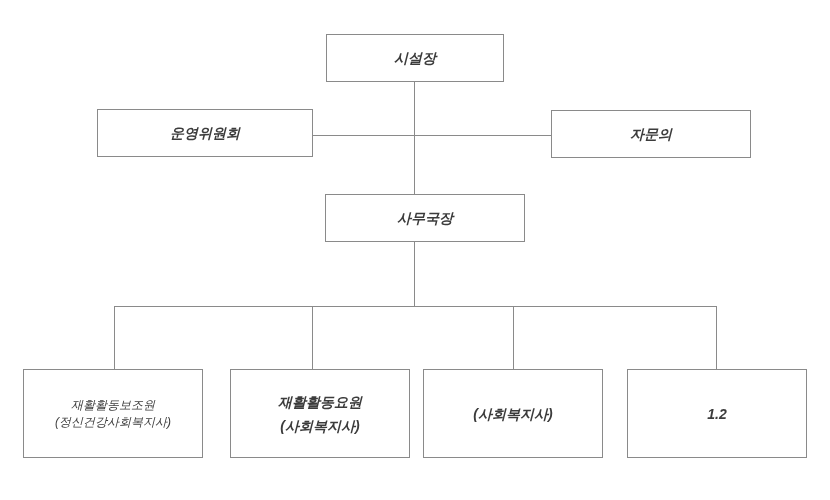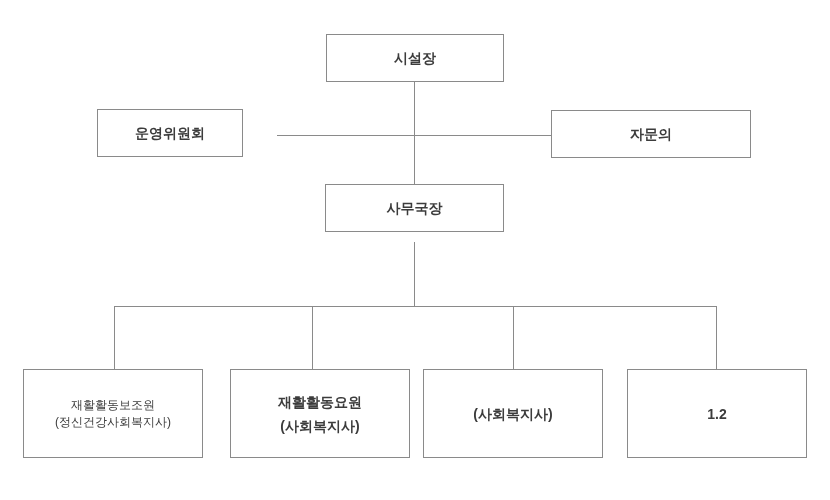--- a/index.html
+++ b/index.html
@@ -19,20 +19,21 @@
   .node{
     position:absolute;
     box-sizing:border-box;
     border:1px solid var(--border-color);
     background:var(--bg-color);
     display:flex;
     flex-direction:column;
     align-items:center;
     justify-content:center;
     text-align:center;
+    font-style:italic;
   }
   .node .title{
     font-size:14px;
     font-weight:700;
     line-height:24px;
     white-space:nowrap;
   }
   .node .subtitle{
     font-size:14px;
     font-weight:700;
@@ -63,29 +64,29 @@
   <div class="line h" style="left:114px;top:306px;width:603px"></div>
   <div class="line v" style="left:114px;top:306px;height:63px"></div>
   <div class="line v" style="left:312px;top:306px;height:63px"></div>
   <div class="line v" style="left:513px;top:306px;height:63px"></div>
   <div class="line v" style="left:716px;top:306px;height:63px"></div>
 
   <div class="node" style="left:326px;top:34px;width:178px;height:48px">
     <span class="title">시설장</span>
   </div>
 
-  <div class="node" style="left:97px;top:109px;width:146px;height:48px">
+  <div class="node" style="left:97px;top:109px;width:216px;height:48px">
     <span class="title">운영위원회</span>
   </div>
 
   <div class="node" style="left:551px;top:110px;width:200px;height:48px">
     <span class="title">자문의</span>
   </div>
 
-  <div class="node" style="left:325px;top:184px;width:179px;height:48px">
+  <div class="node" style="left:325px;top:194px;width:200px;height:48px">
     <span class="title">사무국장</span>
   </div>
 
   <div class="node small" style="left:23px;top:369px;width:180px;height:89px">
     <span class="title">재활활동보조원</span>
     <span class="subtitle">(정신건강사회복지사)</span>
   </div>
 
   <div class="node" style="left:230px;top:369px;width:180px;height:89px">
     <span class="title">재활활동요원</span>

